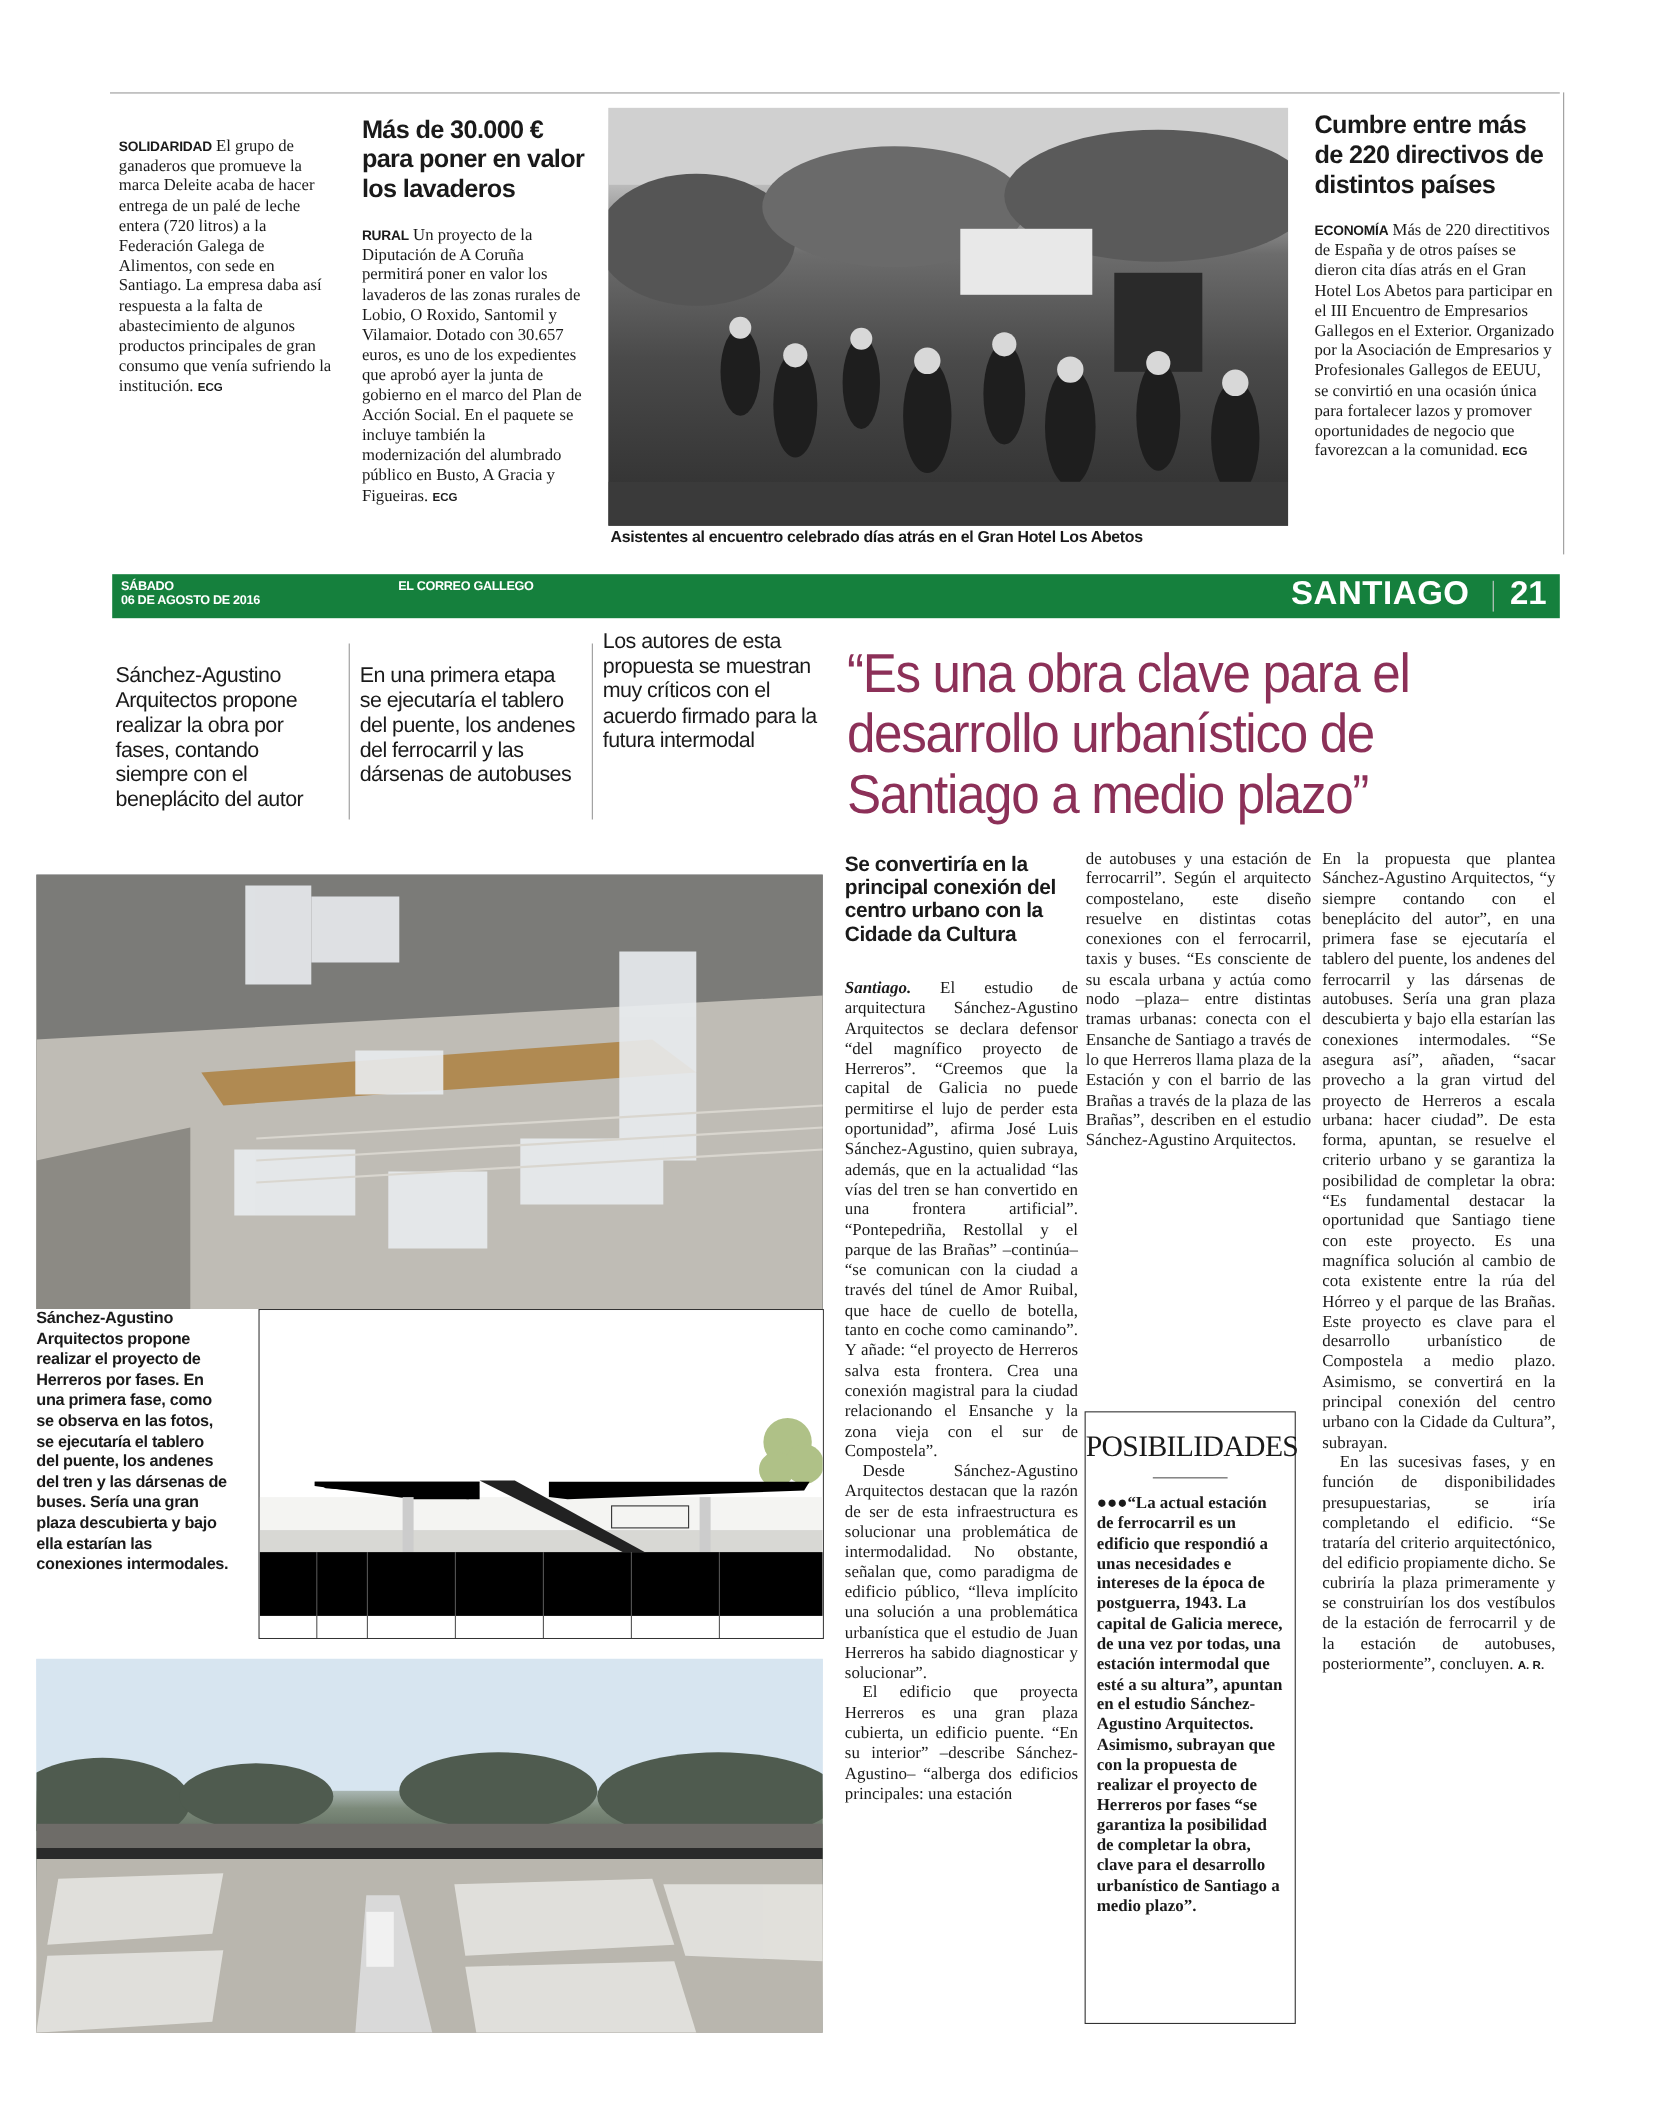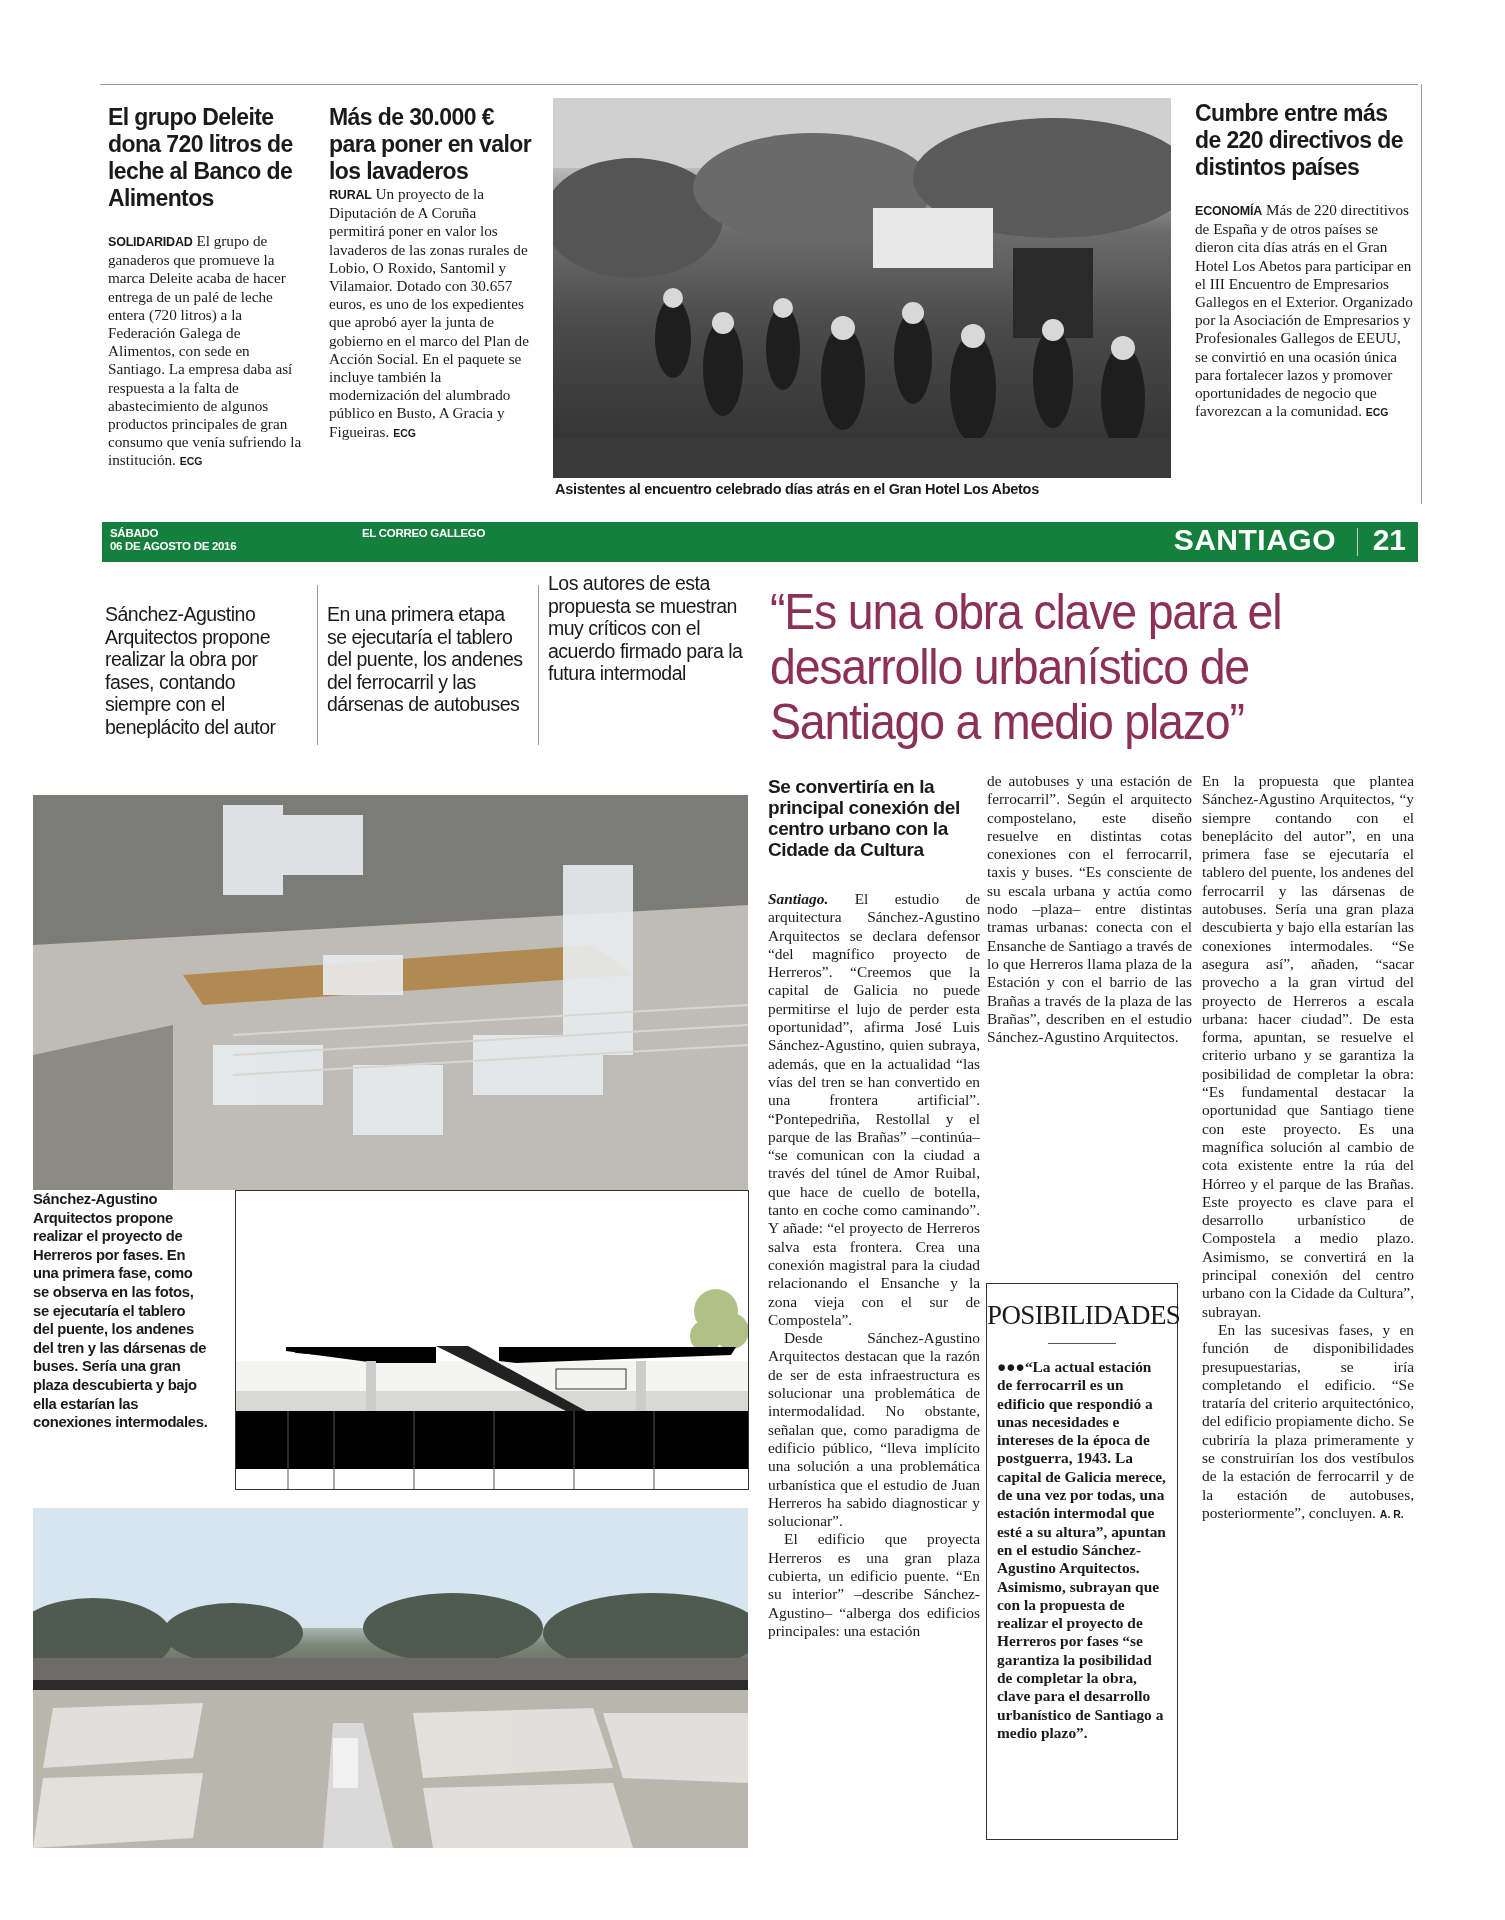--- a/index.html
+++ b/index.html
@@ -34,31 +34,30 @@
   .side-caption { left:33px; top:1190px; width:176px; font-family:"Liberation Sans", sans-serif; font-weight:700; font-size:14.8px; line-height:18.6px; letter-spacing:-0.3px; margin:0; }
   .section-drawing { left:235px; top:1190px; width:512px; height:298px; border:1px solid #333; background:#fff; overflow:hidden; }
   .render { left:33px; top:1508px; width:715px; height:340px; overflow:hidden; background:linear-gradient(180deg,#cfe0ef 0%,#dce8f1 30%,#7c8a7a 40%,#4f5a50 52%,#8e8d8a 62%,#c9c6bd 80%,#a3a19b 100%); }
 </style>
 </head>
 <body>
 
 <div class="abs top-rule"></div>
 
 <div class="abs" style="left:108px; top:104px; width:200px;">
-  <h2 class="brief-title">El grupo Deleite dona 720 litros de leche al Banco de Alimentos</h2>
   <p class="brief-body" style="margin-top:20px;">
     <span class="kicker">SOLIDARIDAD</span>
     <span>El grupo de ganaderos que promueve la marca Deleite acaba de hacer entrega de un palé de leche entera (720 litros) a la Federación Galega de Alimentos, con sede en Santiago. La empresa daba así respuesta a la falta de abastecimiento de algunos productos principales de gran consumo que venía sufriendo la institución.</span>
     <span class="sig">ECG</span>
   </p>
 </div>
 
 <div class="abs" style="left:329px; top:104px; width:205px;">
   <h2 class="brief-title">Más de 30.000 € para poner en valor los lavaderos</h2>
-  <p class="brief-body" style="">
+  <p class="brief-body" style="margin-top:20px;">
     <span class="kicker">RURAL</span>
     <span>Un proyecto de la Diputación de A Coruña permitirá poner en valor los lavaderos de las zonas rurales de Lobio, O Roxido, Santomil y Vilamaior. Dotado con 30.657 euros, es uno de los expedientes que aprobó ayer la junta de gobierno en el marco del Plan de Acción Social. En el paquete se incluye también la modernización del alumbrado público en Busto, A Gracia y Figueiras.</span>
     <span class="sig">ECG</span>
   </p>
 </div>
 
 <div class="abs photo-top">
   <svg width="618" height="380" viewBox="0 0 618 380">
     <rect x="0" y="0" width="618" height="70" fill="#d0d0d0"></rect>
     <ellipse cx="80" cy="120" rx="90" ry="60" fill="#555"></ellipse>

